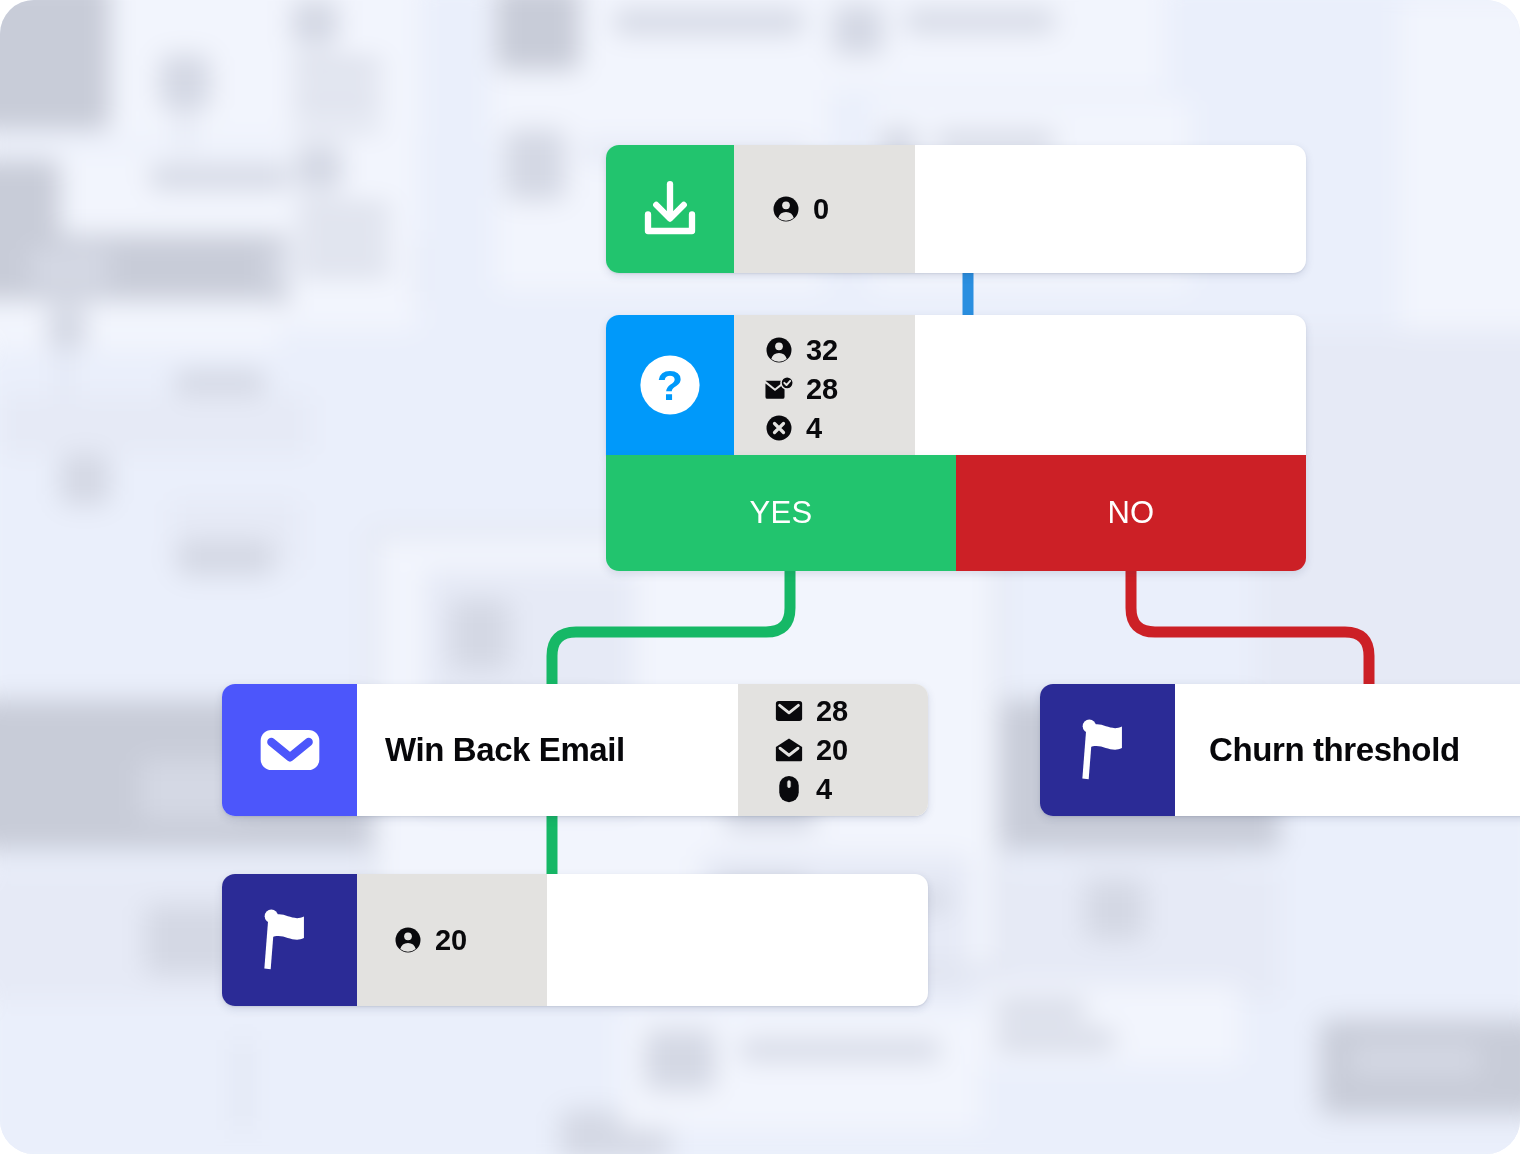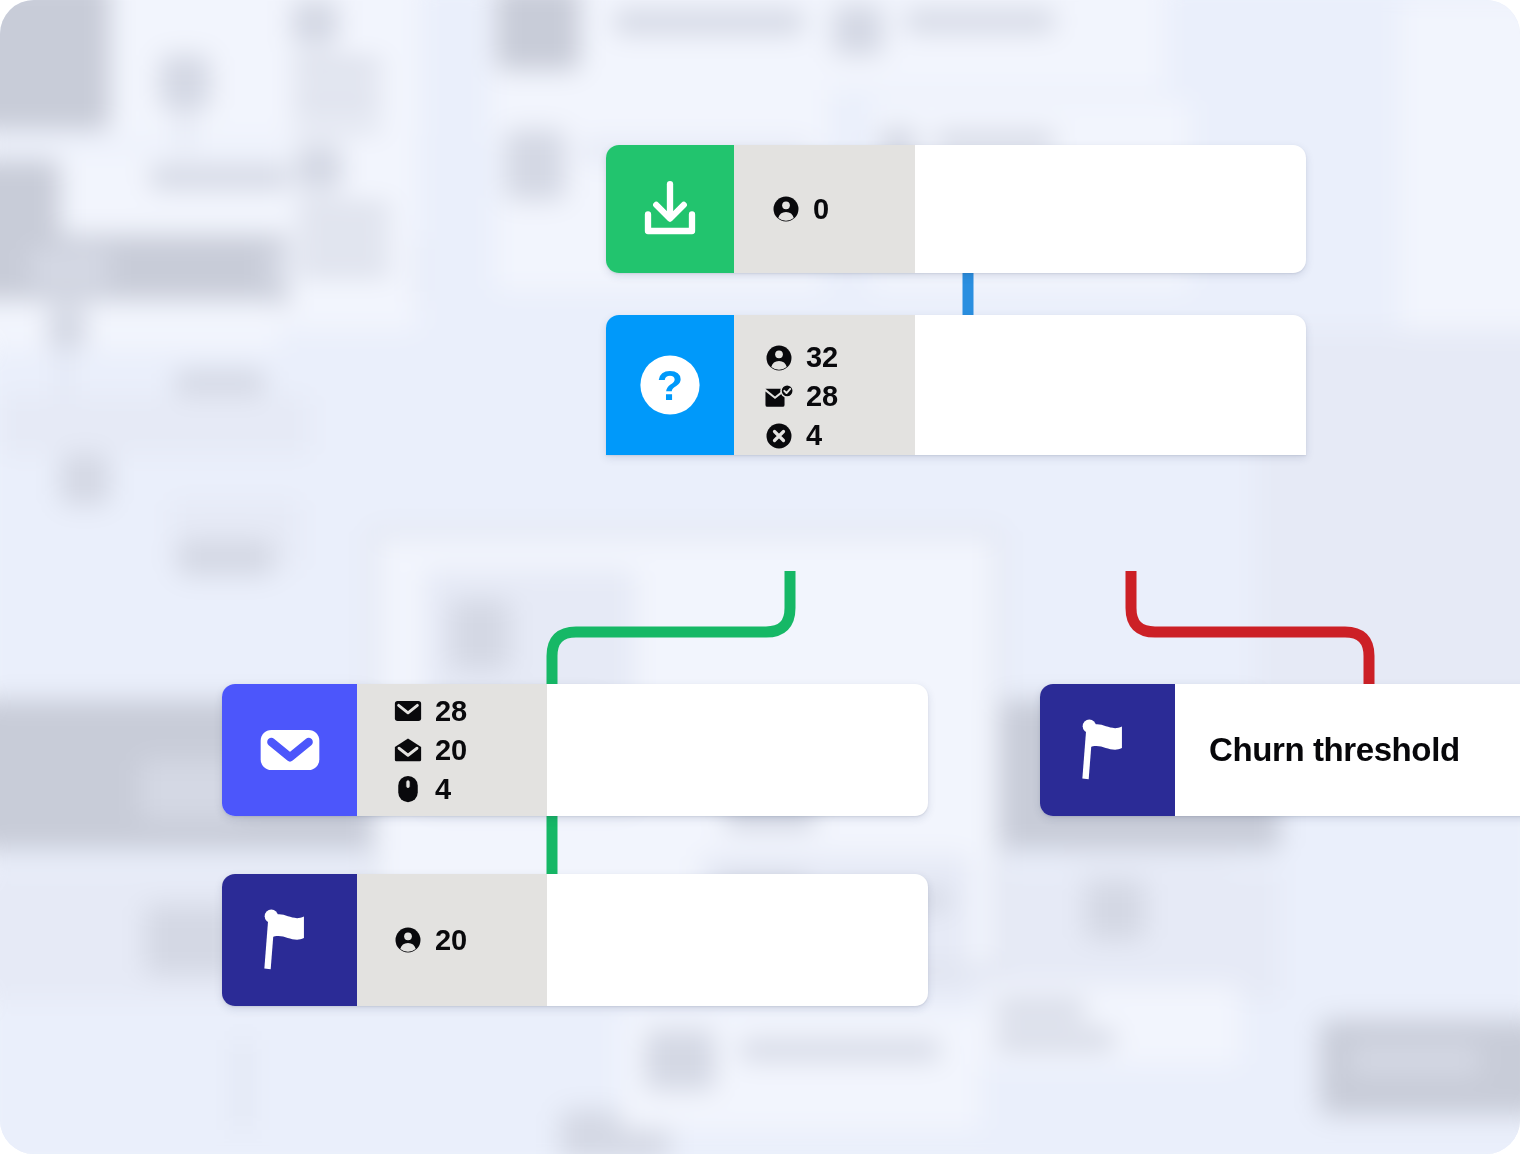--- a/index.html
+++ b/index.html
@@ -138,21 +138,21 @@
   }
 
   
   #node-start        { left: 606px;  top: 145px; width: 700px;  height: 128px; }
   #node-start .node-icon  { width: 128px; background: #22c46e; }
   #node-start .node-stats { width: 181px; padding-left: 36px; }
 
   #node-churn        { left: 606px;  top: 315px; width: 700px;  height: 140px;
                        border-bottom-left-radius: 0; border-bottom-right-radius: 0; }
   #node-churn .node-icon  { width: 128px; background: #0099fa; }
-  #node-churn .node-stats { width: 181px; padding-left: 29px; padding-top: 8px; justify-content: flex-end; }
+  #node-churn .node-stats { width: 181px; padding-left: 29px; padding-top: 8px; }
   #node-churn .node-title { font-size: 33px; max-width: 330px; }
 
   #branch-churn      { left: 606px;  top: 455px; width: 700px;  height: 116px; }
   #branch-churn .yes { width: 350px; background: #22c46e; }
   #branch-churn .no  { width: 350px; background: #cc2026; }
 
   #node-winback      { left: 222px;  top: 684px; width: 706px;  height: 132px; }
   #node-winback .node-icon  { width: 135px; background: #4c56fb; }
   #node-winback .node-stats { width: 190px; padding-left: 35px; }
 
@@ -332,27 +332,38 @@
           <svg width="30" height="30" viewBox="0 0 24 24">
             <circle cx="12" cy="12" r="10" fill="#09090c"></circle>
             <path d="M8.4 8.4 L15.6 15.6 M15.6 8.4 L8.4 15.6" stroke="#e3e2e0" stroke-width="2.6" stroke-linecap="round"></path>
           </svg>
         </span>
         <span class="stat-val">4</span>
       </div>
     </div>
   </div>
 
+  <div class="branch-strip" id="branch-churn">
+    <div class="branch yes">
+      <span>YES</span>
+    </div>
+    <div class="branch no">
+      <span>NO</span>
+    </div>
+  </div>
 
   <div class="node" id="node-winback">
     <div class="node-icon">
       <svg width="80" height="80" viewBox="0 0 24 24">
         <rect x="3.2" y="6" width="17.6" height="12" rx="3.2" fill="#ffffff"></rect>
         <path d="M6.4 9.6 L12 14.2 L17.6 9.6" stroke="#4c56fb" stroke-width="2.5" fill="none" stroke-linecap="round" stroke-linejoin="round"></path>
       </svg>
+    </div>
+    <div class="node-body">
+      <span class="node-title">Win Back Email</span>
     </div>
     <div class="node-stats">
       <div class="stat-row">
         <span class="stat-ico">
           <svg width="30" height="26" viewBox="0 0 24 20" fill="#09090c">
             <rect x="1.5" y="2" width="21" height="16" rx="2.2"></rect>
             <path d="M4.5 5.5 L12 11.5 L19.5 5.5" stroke="#e3e2e0" stroke-width="2.3" fill="none" stroke-linecap="round" stroke-linejoin="round"></path>
           </svg>
         </span>
         <span class="stat-val">28</span>

